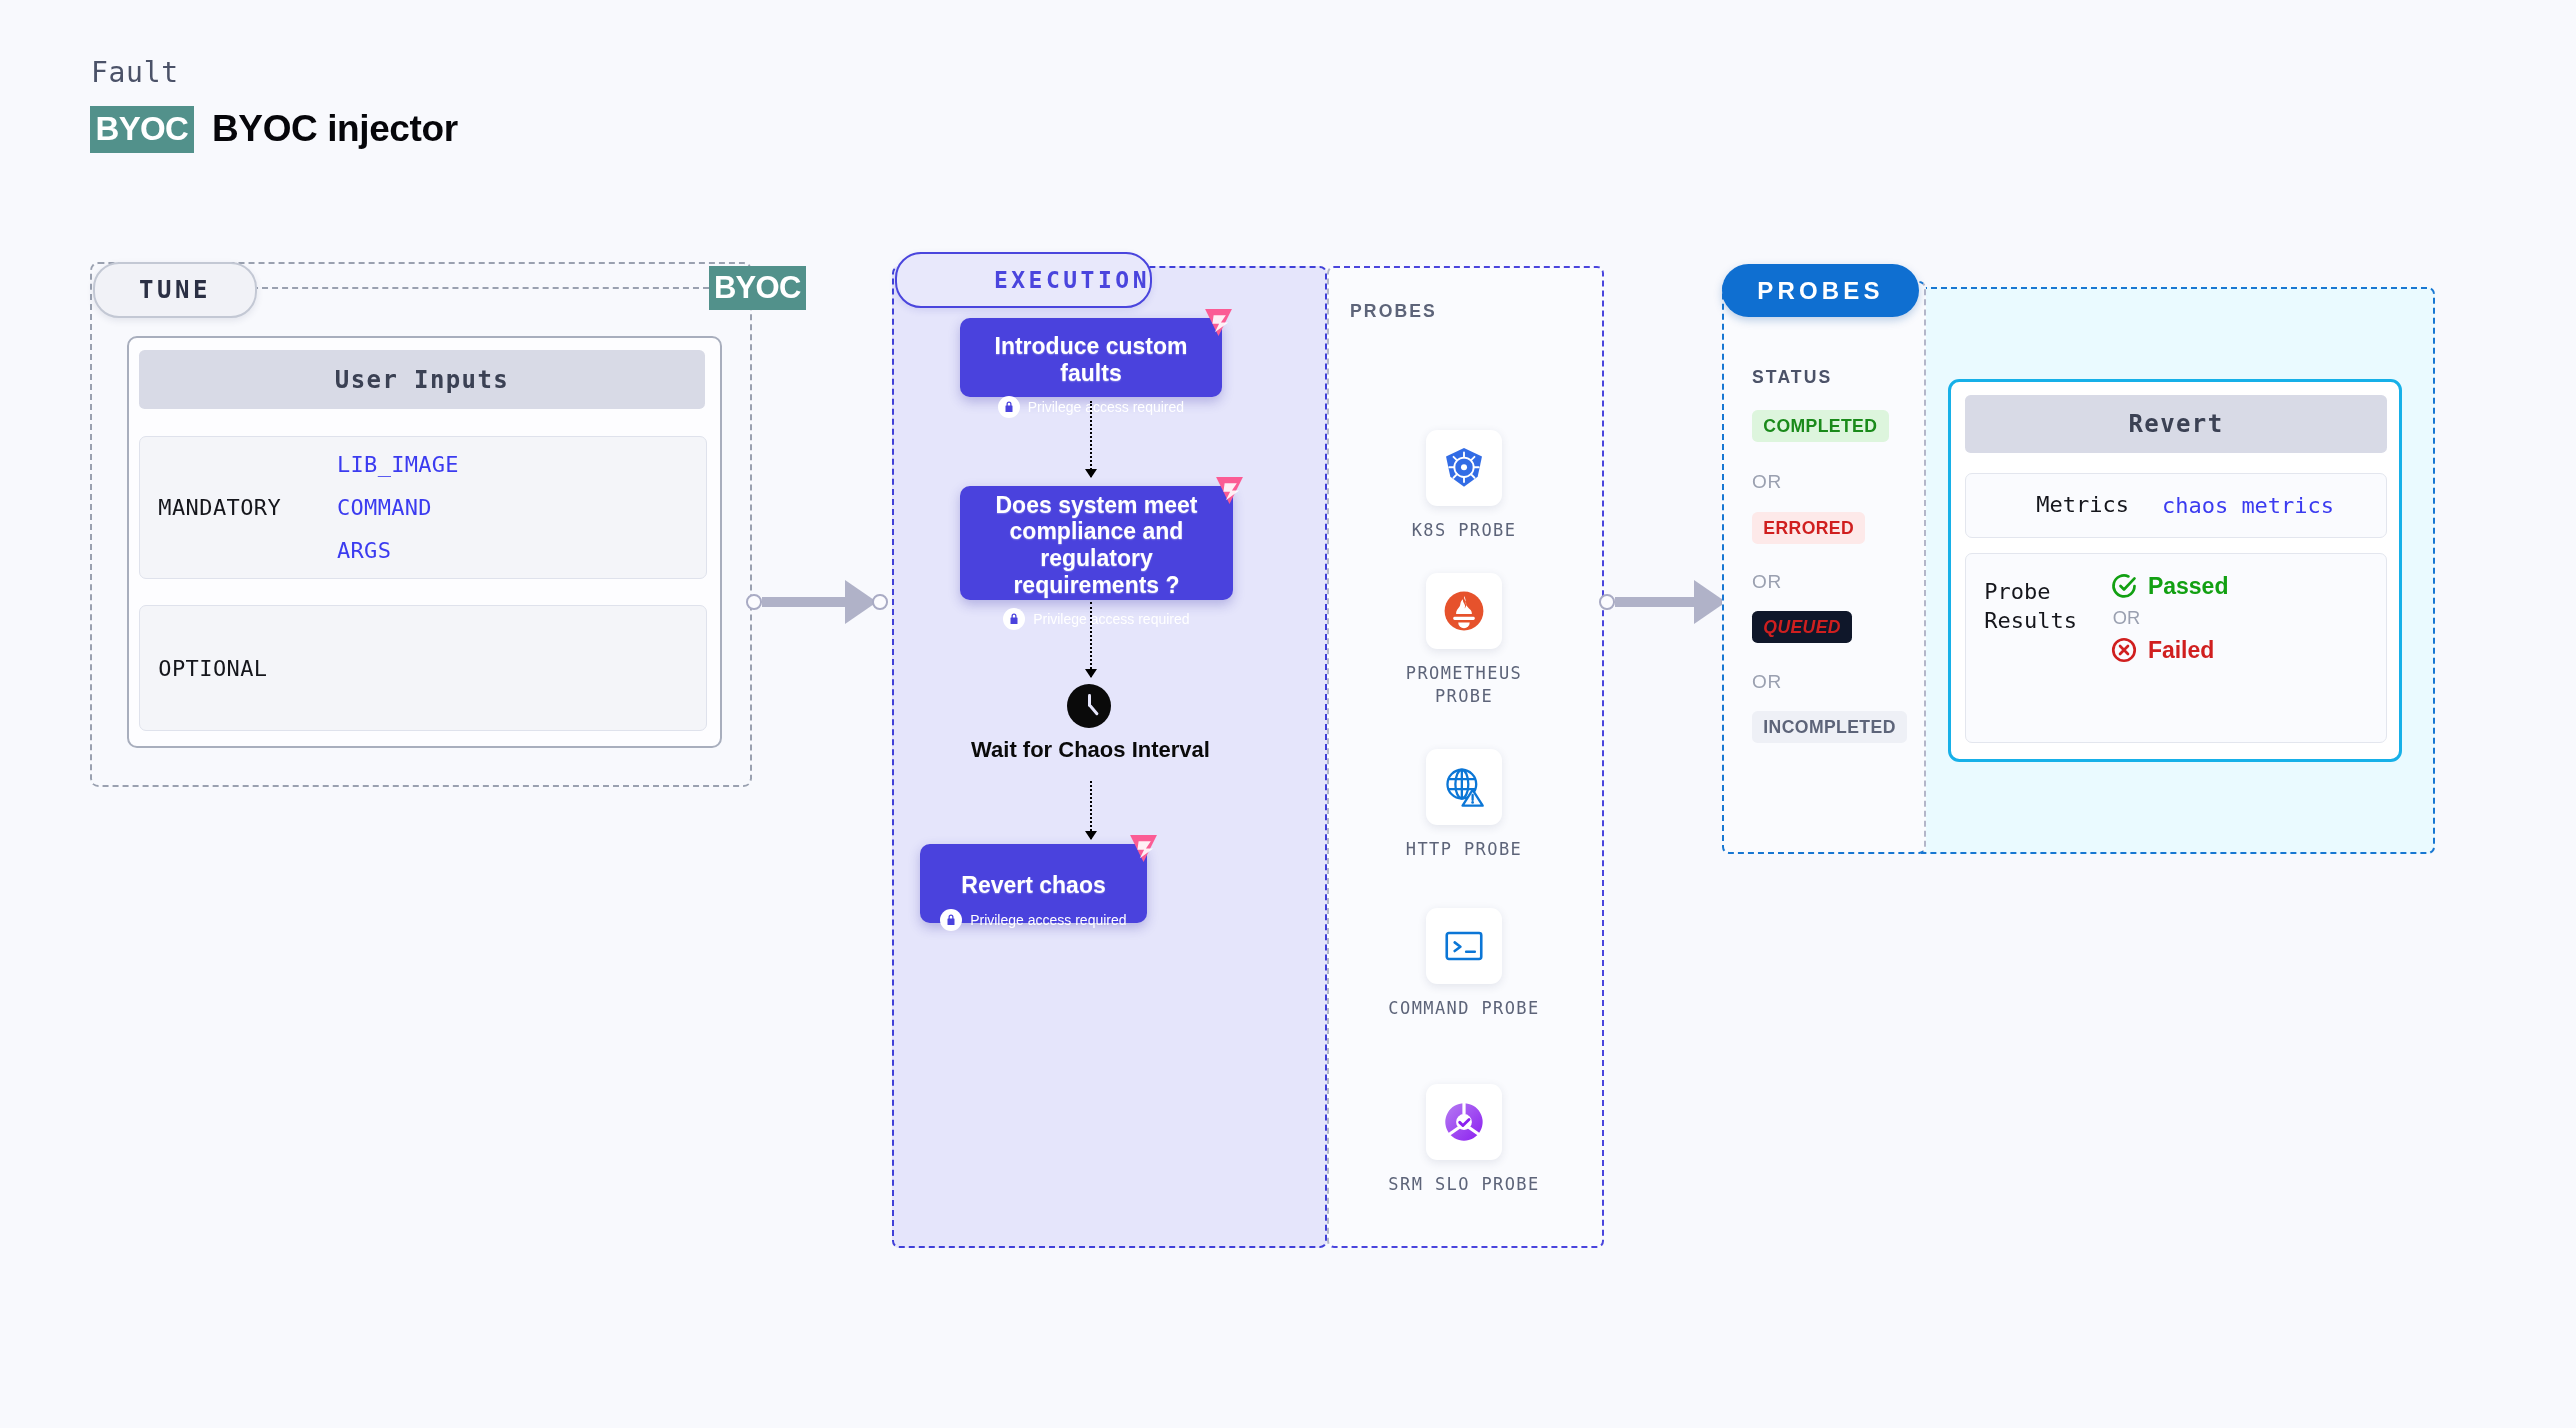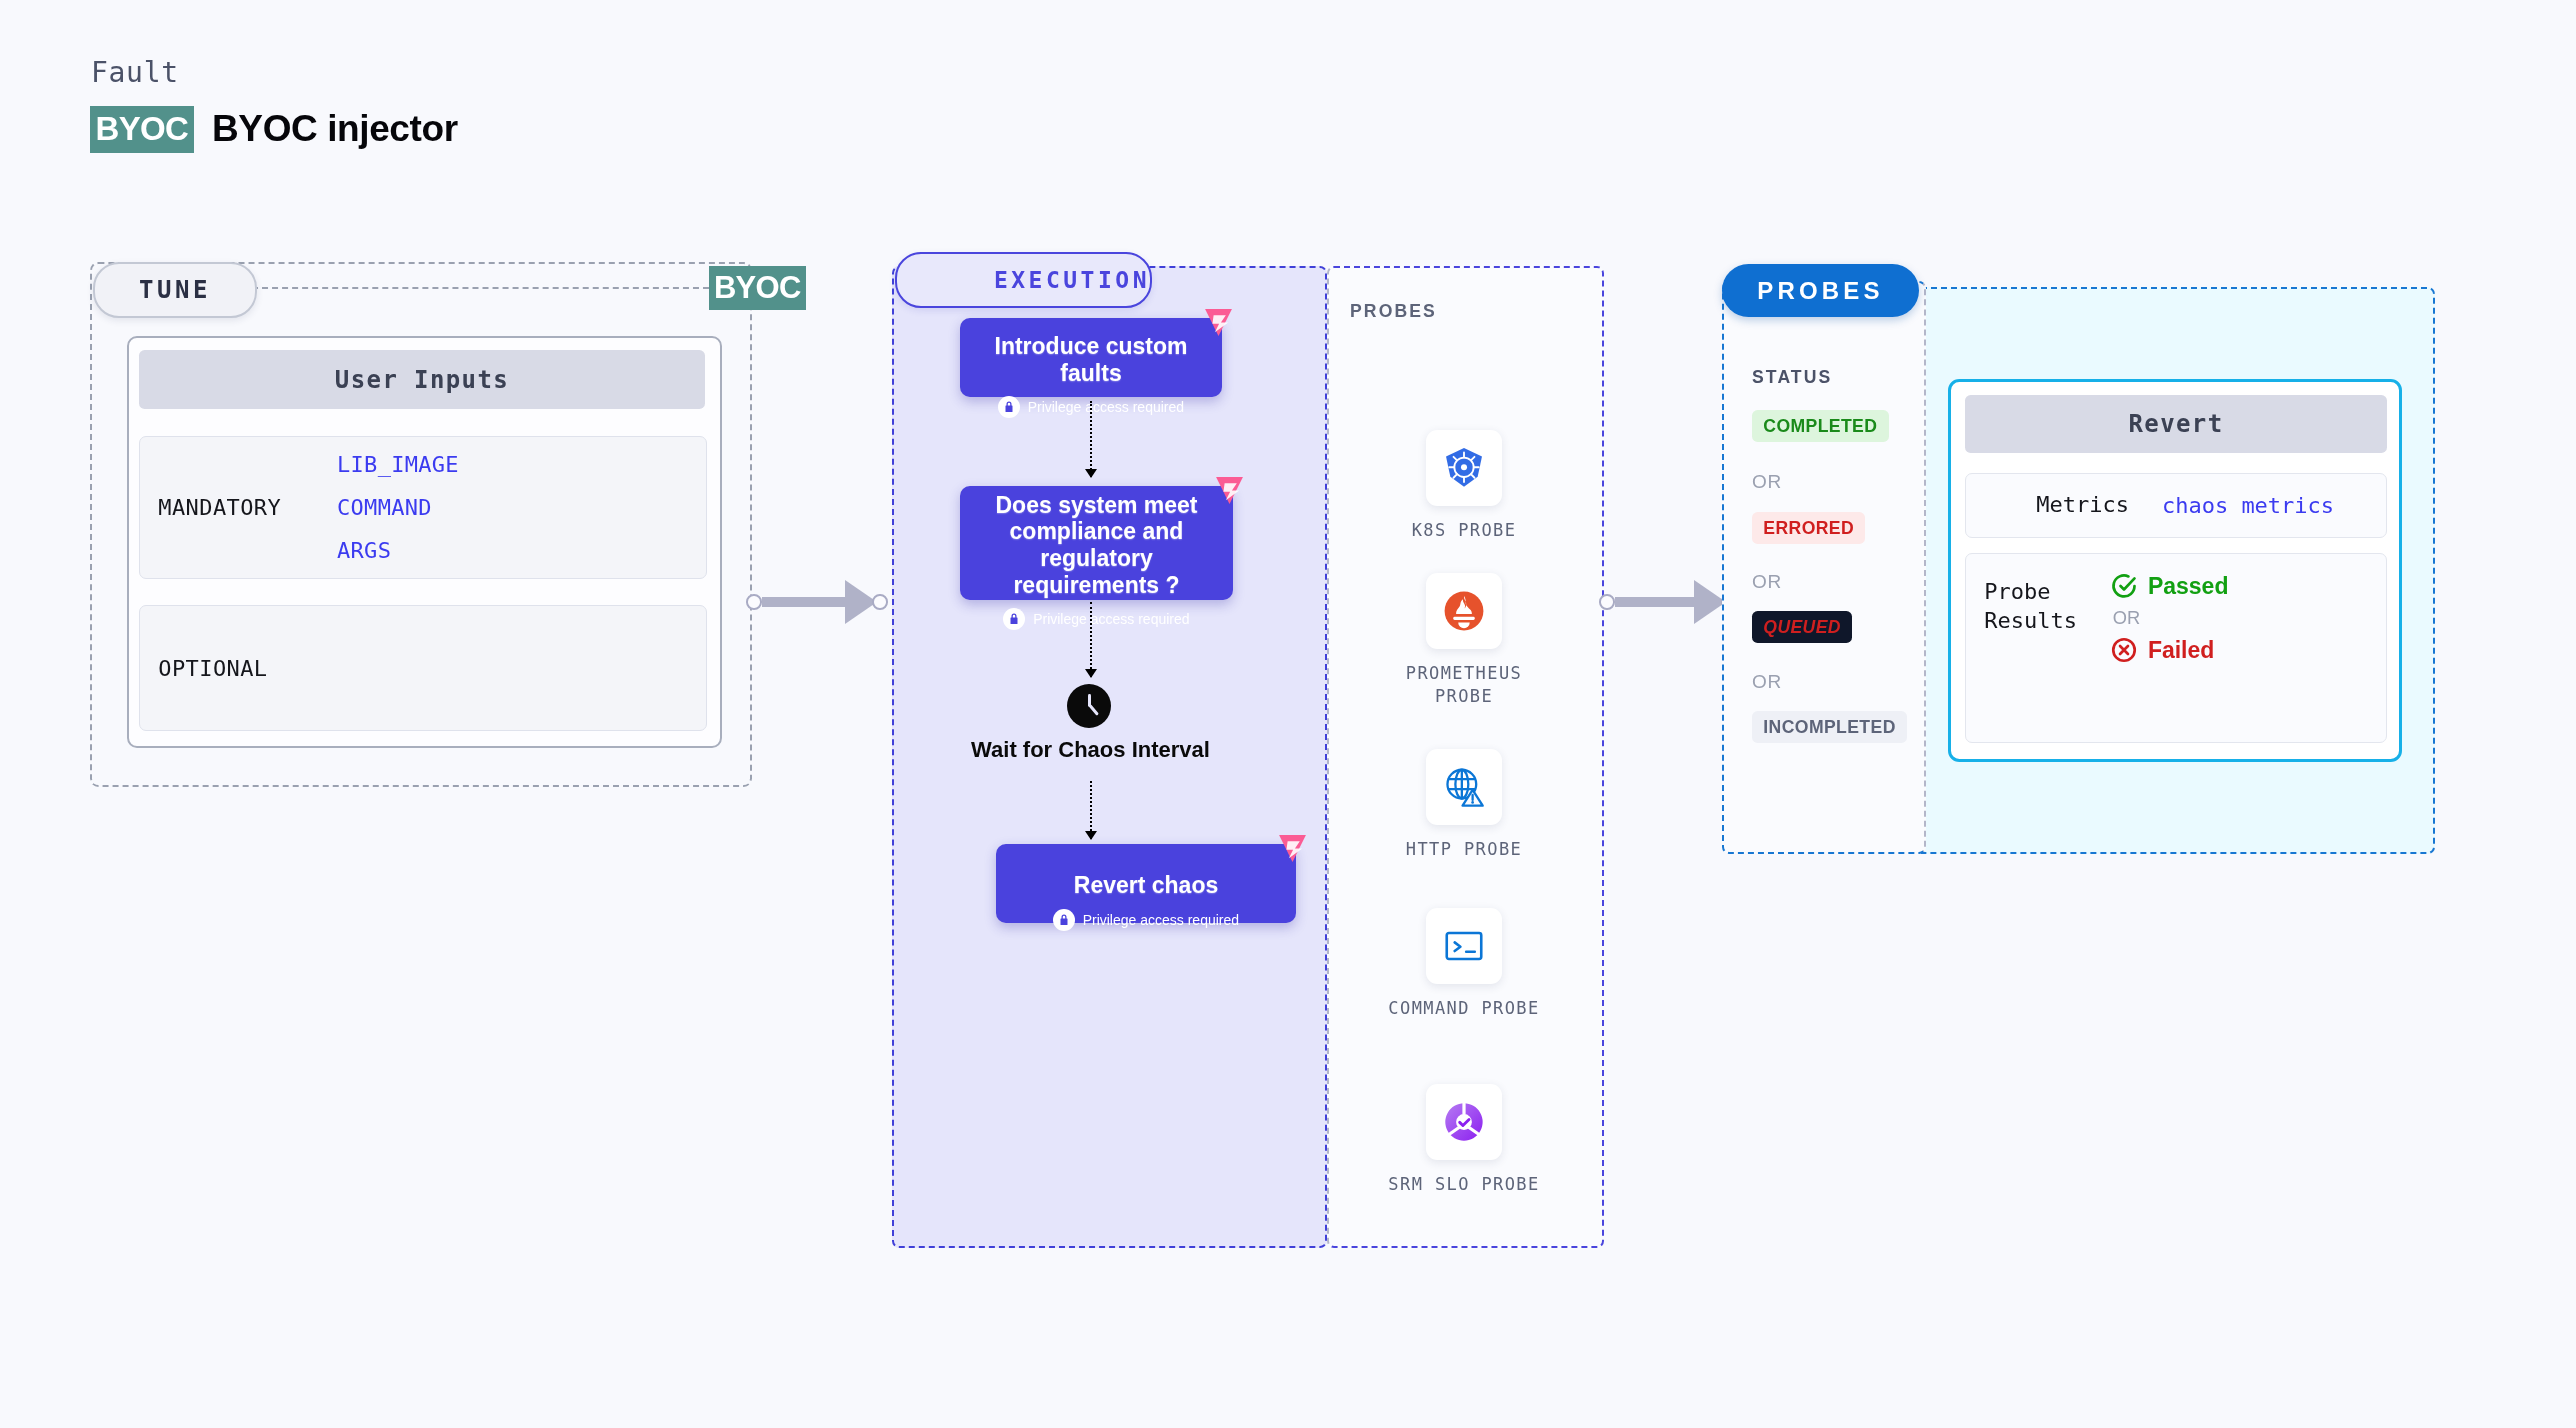--- a/index.html
+++ b/index.html
@@ -57,21 +57,21 @@
   .exec-node .node-title{font-size:23px;font-weight:700;line-height:1.16;text-align:center;padding:0 17px;text-shadow:0 0.7px 1.4px rgba(255,255,255,.28);margin-top:36px;}
   .priv-row{display:flex;align-items:center;gap:7.7px;margin-top:9.9px;}
   .priv-lock{width:22px;height:22px;border-radius:50%;background:#fff;display:flex;align-items:center;justify-content:center;}
   .priv-lock svg{width:12px;height:12px;}
   .priv-text{font-size:14px;color:#fff;font-weight:400;}
 
   .harness-mark{position:absolute;width:39px;height:39px;top:-15.5px;right:-15.5px;}
 
   #node-intro{left:960px;top:318px;width:262px;height:79px;}
   #node-compliance{left:960px;top:486px;width:273px;height:114px;}
-  #node-revert{left:996px;top:844px;width:300px;height:79px;}
+  #node-revert{left:920px;top:844px;width:227px;height:79px;}
 
   .flow-arrow{position:absolute;width:2.8px;}
   .flow-arrow .shaft{width:0;border-left:2.8px dotted #000;height:100%;margin-left:0;}
   .flow-arrow .tip{position:absolute;left:-4.9px;bottom:-1.4px;width:0;height:0;border-left:6.3px solid transparent;border-right:6.3px solid transparent;border-top:9.9px solid #000;}
 
   #clock-icon{left:1067px;top:684px;width:44px;height:44px;border-radius:50%;background:#0a0a0a;}
   #clock-icon .hand-h{position:absolute;left:21px;top:9.9px;width:2.8px;height:13.4px;background:#e5e5fb;border-radius:1.4px;}
   #clock-icon .hand-m{position:absolute;left:21px;top:21px;width:2.8px;height:12.7px;background:#e5e5fb;border-radius:1.4px;transform:rotate(-40deg);transform-origin:top center;}
   #wait-label{left:971px;top:737px;width:239px;text-align:center;font-size:22px;font-weight:700;color:#0a0a0a;line-height:1.2;}
 

